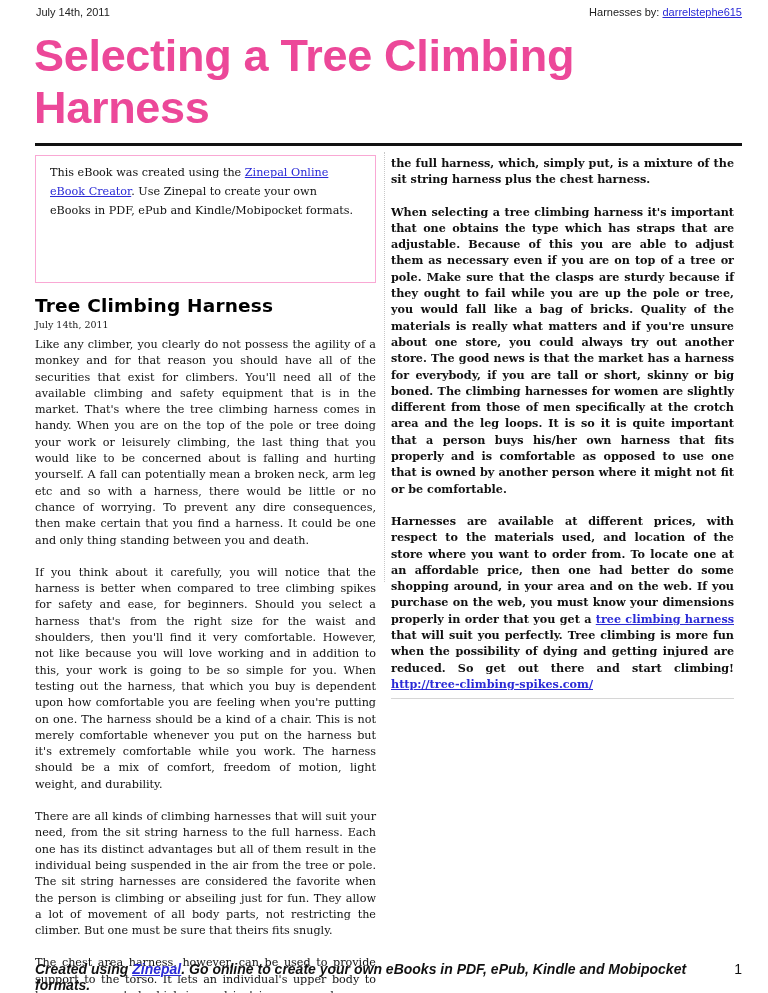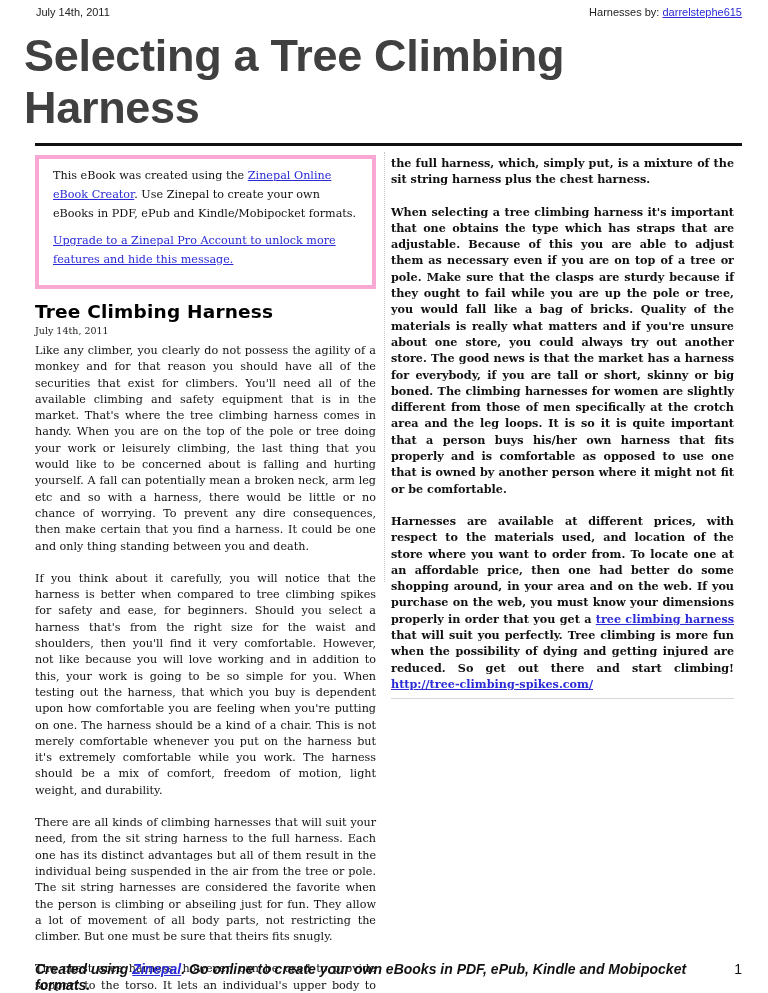--- a/index.html
+++ b/index.html
@@ -2,33 +2,33 @@
 <html><head>
 <meta charset="utf-8">
 <style>
   html, body { margin: 0; padding: 0; background: #ffffff; }
   body { width: 768px; height: 993px; position: relative; overflow: hidden; color: #111; }
   .topbar { position: absolute; top: 6px; left: 36px; right: 26px; height: 16px;
     font-family: "Liberation Sans", sans-serif; font-size: 11px; color: #222; }
   .topbar .date { position: absolute; left: 0; top: 0; }
   .topbar .pub { position: absolute; right: 0; top: 0; }
   a.link { color: #2a2ad6; text-decoration: underline; text-align: center; }
-  .title { position: absolute; left: 24px; top: 30px; width: 700px; margin: 0;
+  .title { position: absolute; left: 34px; top: 30px; width: 700px; margin: 0;
     font-family: "Liberation Sans", sans-serif; font-weight: bold; font-size: 45px;
-    line-height: 52px; color: #404040; letter-spacing: -0.3px; }
+    line-height: 52px; color: #ec4899; letter-spacing: -0.3px; }
   .title-rule { position: absolute; left: 35px; right: 26px; top: 143px; height: 3px; background: #111; }
 
   .col { position: absolute; top: 155px; font-family: "DejaVu Serif", serif;
     font-size: 11.2px; line-height: 16.3px; color: #111; text-align: justify; }
   .col-left { left: 35px; width: 341px; }
   .col-right { left: 391px; width: 343px; top: 155px; font-weight: bold; }
   .col-divider { position: absolute; left: 384px; top: 152px; height: 430px;
     border-left: 1px dotted #c8c8c8; }
 
-  .notice { border: 4px solid #f9a8d4; padding: 7px 14px 10px 14px; margin: 0 0 12px 0;
+  .notice { border: 1px solid #f9a8d4; padding: 7px 14px 10px 14px; margin: 0 0 12px 0;
     height: 109px; box-sizing: content-box; text-align: left; }
   .notice p { margin: 0 0 8px 0; font-size: 11.2px; line-height: 19px; }
   .h2 { font-family: "DejaVu Sans", sans-serif; font-weight: bold; font-size: 18.5px;
     line-height: 22px; margin: 0; color: #000; letter-spacing: 0.2px; }
   .subdate { font-size: 9.5px; line-height: 13px; margin: 1px 0 6px 0; color: #222; }
   .para { margin: 0 0 16px 0; }
   .para.last { margin-bottom: 0; }
   .end-rule { border: 0; border-top: 1px solid #d6d6d6; margin: 6px 0 0 0; }
 
   .footer { position: absolute; left: 35px; right: 26px; top: 961px; height: 16px;
@@ -45,21 +45,20 @@
 </div>
 
 <h1 class="title">Selecting a Tree Climbing Harness</h1>
 <div class="title-rule"></div>
 
 <div class="col-divider"></div>
 
 <div class="col col-left">
   <div class="notice">
     <p><span>This eBook was created using the </span><a class="link">Zinepal Online eBook Creator</a><span>. Use Zinepal to create your own eBooks in PDF, ePub and Kindle/Mobipocket formats.</span></p>
-    <p><a class="link">Upgrade to a Zinepal Pro Account to unlock more features and hide this message.</a></p>
   </div>
 
   <h2 class="h2">Tree Climbing Harness</h2>
   <div class="subdate">July 14th, 2011</div>
 
   <p class="para">Like any climber, you clearly do not possess the agility of a monkey and for that reason you should have all of the securities that exist for climbers. You'll need all of the available climbing and safety equipment that is in the market. That's where the tree climbing harness comes in handy. When you are on the top of the pole or tree doing your work or leisurely climbing, the last thing that you would like to be concerned about is falling and hurting yourself. A fall can potentially mean a broken neck, arm leg etc and so with a harness, there would be little or no chance of worrying. To prevent any dire consequences, then make certain that you find a harness. It could be one and only thing standing between you and death.</p>
   <p class="para">If you think about it carefully, you will notice that the harness is better when compared to tree climbing spikes for safety and ease, for beginners. Should you select a harness that's from the right size for the waist and shoulders, then you'll find it very comfortable. However, not like because you will love working and in addition to this, your work is going to be so simple for you. When testing out the harness, that which you buy is dependent upon how comfortable you are feeling when you're putting on one. The harness should be a kind of a chair. This is not merely comfortable whenever you put on the harness but it's extremely comfortable while you work. The harness should be a mix of comfort, freedom of motion, light weight, and durability.</p>
   <p class="para">There are all kinds of climbing harnesses that will suit your need, from the sit string harness to the full harness. Each one has its distinct advantages but all of them result in the individual being suspended in the air from the tree or pole. The sit string harnesses are considered the favorite when the person is climbing or abseiling just for fun. They allow a lot of movement of all body parts, not restricting the climber. But one must be sure that theirs fits snugly.</p>
   <p class="para last">The chest area harness, however, can be used to provide support to the torso. It lets an individual's upper body to become supported which is good just in case you have an injury or if you were climbing a tree or pole while moving a few extra pounds. Nevertheless the best tree climbing harness may be</p>
 </div>

